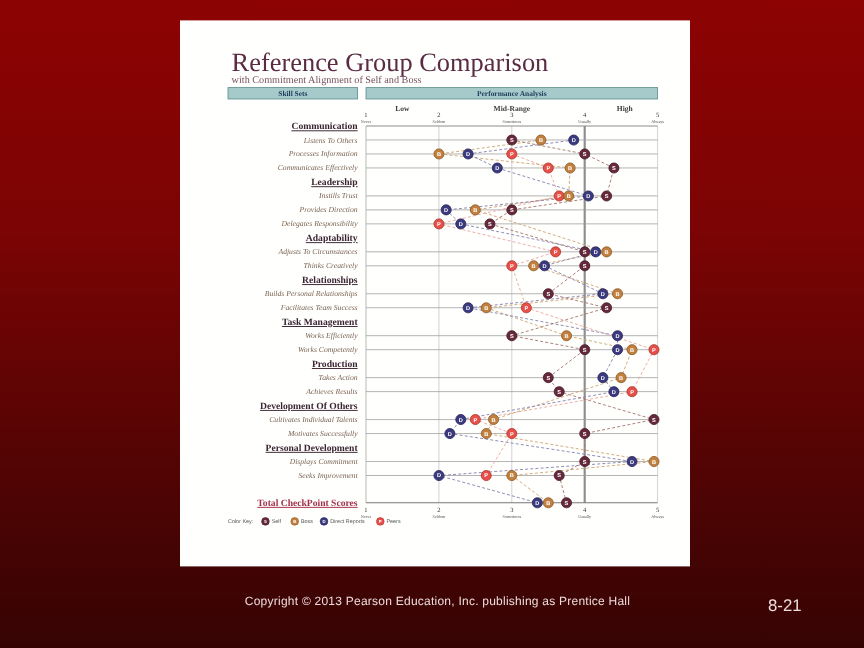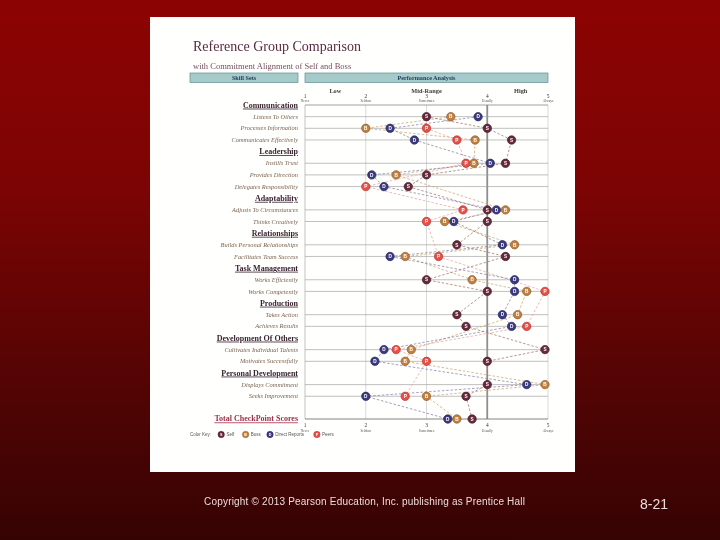--- a/index.html
+++ b/index.html
@@ -3,21 +3,21 @@
 <meta charset="utf-8">
 <style>
   html,body{margin:0;padding:0;}
   body{
     width:720px;height:540px;overflow:hidden;position:relative;
     background:linear-gradient(180deg,#8d0303 0%,#7c0404 35%,#4c0404 78%,#360303 100%);
     font-family:"Liberation Sans",sans-serif;
   }
   .panel{position:absolute;left:150px;top:17px;width:425px;height:455px;background:#fffffe;}
   .chart-title{position:absolute;left:43px;top:22px;font-family:"Liberation Serif",serif;
-    font-size:14px;color:#5a2b42;white-space:nowrap;}
+    font-size:22px;color:#5a2b42;white-space:nowrap;}
   .chart-subtitle{position:absolute;left:43px;top:44px;font-family:"Liberation Serif",serif;
     font-size:8.5px;color:#76505f;white-space:nowrap;}
   .chart-svg{position:absolute;left:0;top:0;}
   .footer{position:absolute;left:204px;top:496px;font-size:10px;color:#eddcdc;letter-spacing:.2px;white-space:nowrap;}
   .pagenum{position:absolute;right:52px;top:496px;font-size:14px;color:#eddcdc;}
 </style>
 </head>
 <body>
 
 <div class="slide">

